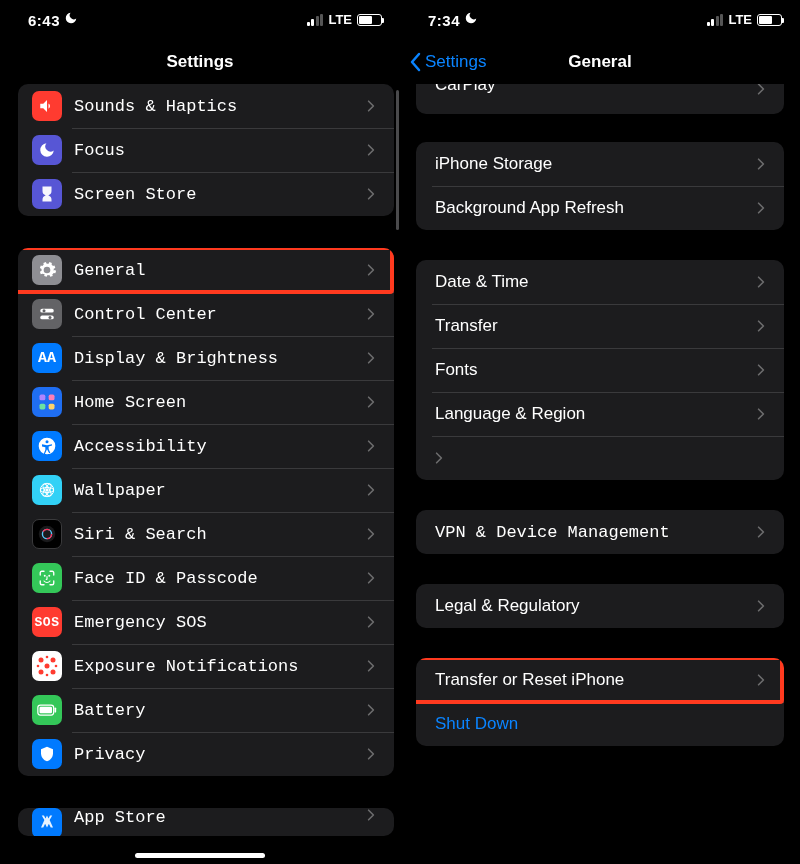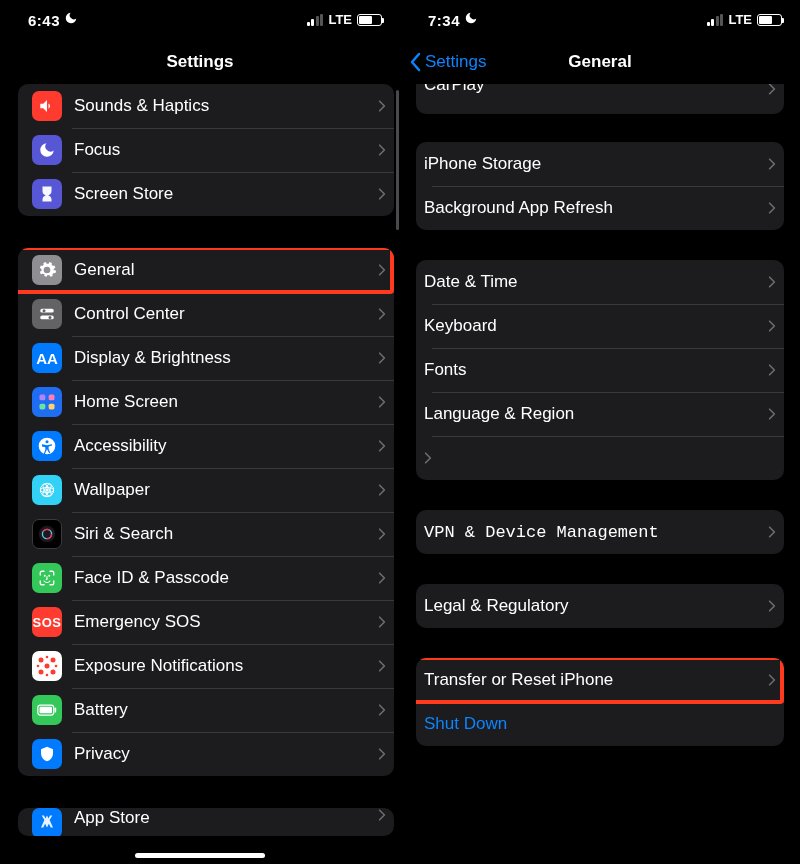--- a/index.html
+++ b/index.html
@@ -25,22 +25,22 @@
 
   
   .hdr { position: relative; height: 44px; }
   .hdr .title { color:#fff; font-size:17px; font-weight:600; text-align:center; line-height:44px;}
   .hdr .back { position:absolute; left:10px; top:0; height:44px; display:flex; align-items:center; gap:3px; color:#0a84ff; font-size:17px; }
   .hdr .back .chev { width:12px; height:20px;}
 
   
   .list { width:100%; }
   .group { margin: 0 16px 30px 16px; background:#1c1c1e; border-radius:10px; overflow:hidden; }
-  .phone-left .group { margin: 0 6px 30px 18px; }
-  .row { position:relative; display:flex; align-items:center; height:44px; padding: 0 8px; color:#fff; font-size:17px; }
+  .phone-left .group { margin: 0 6px 30px 18px; font-family: Liberation Mono, monospace; }
+  .row { position:relative; display:flex; align-items:center; height:44px; padding: 0 19px; color:#fff; font-size:17px; }
   .row.with-icon { padding-left: 6px; }
   .row + .row .sep, .row .sep { position:absolute; top:0; left:54px; right:0; height:0.5px; background:#3a3a3c; }
   .phone-right .row .sep { left:16px; }
   .row:first-child .sep { display:none; }
   .icn { width:30px; height:30px; border-radius:7px; margin:0 12px 0 8px; display:flex; align-items:center; justify-content:center; flex-shrink:0; color:#fff;}
   .label { flex:1; }
   .chevron { width:8px; height:14px; opacity:.35;}
   .row.link { color:#0a84ff; }
   .row.partial { height:32px; align-items:flex-start; padding-top:0;}
   .row.cut-top { height:30px; overflow:hidden;}
@@ -380,21 +380,21 @@
         </div>
         <div class="group" style="margin-bottom: 30px;">
           <div class="row">
             <span class="label">Date &amp; Time</span>
             <svg class="chevron" viewBox="0 0 10 16">
               <path fill="none" stroke="#fff" stroke-width="2" stroke-linecap="round" stroke-linejoin="round" d="M2 2l6 6-6 6"></path>
             </svg>
           </div>
           <div class="row">
             <div class="sep"></div>
-            <span class="label">Keyboard</span>
+            <span class="label">Transfer</span>
             <svg class="chevron" viewBox="0 0 10 16">
               <path fill="none" stroke="#fff" stroke-width="2" stroke-linecap="round" stroke-linejoin="round" d="M2 2l6 6-6 6"></path>
             </svg>
           </div>
           <div class="row">
             <div class="sep"></div>
             <span class="label">Fonts</span>
             <svg class="chevron" viewBox="0 0 10 16">
               <path fill="none" stroke="#fff" stroke-width="2" stroke-linecap="round" stroke-linejoin="round" d="M2 2l6 6-6 6"></path>
             </svg>

